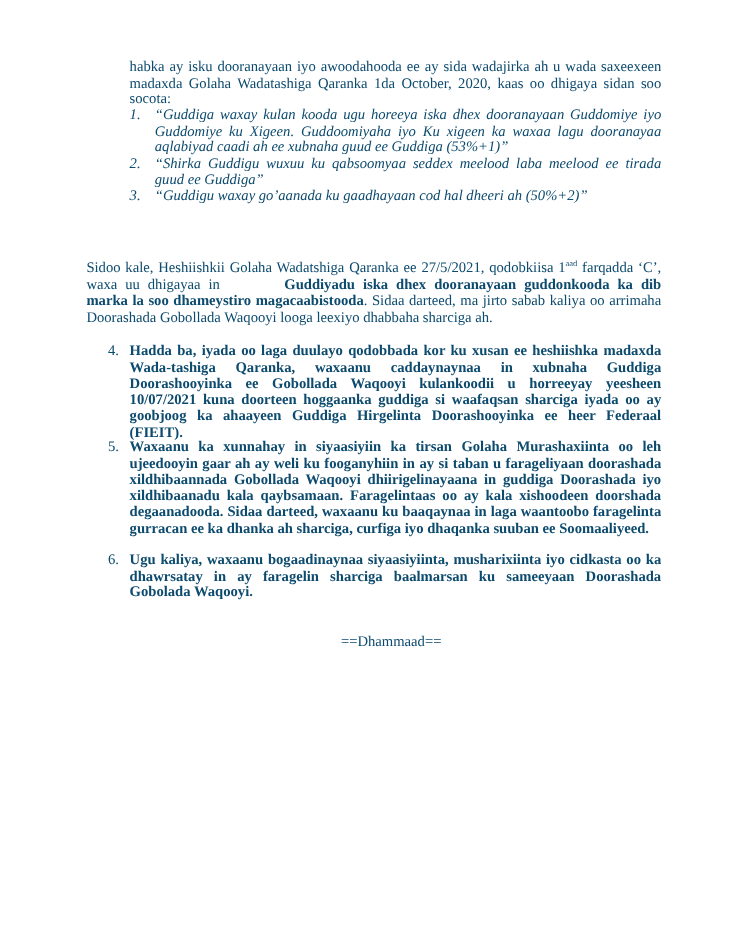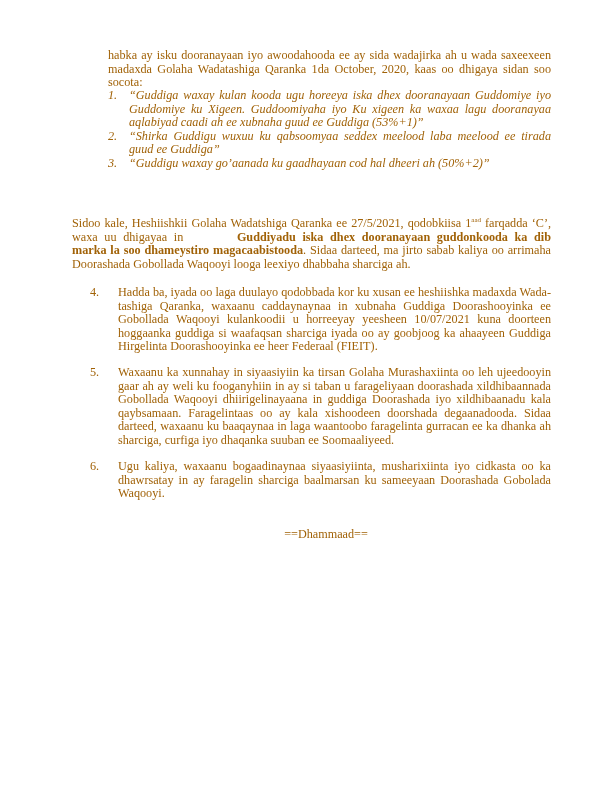--- a/index.html
+++ b/index.html
@@ -1,32 +1,32 @@
 <!DOCTYPE html>
 <html><head>
 <meta charset="utf-8">
 <style>
   html, body { margin: 0; padding: 0; background: #ffffff; }
   body { width: 612px; height: 792px; position: relative; overflow: hidden; }
   .page {
     position: absolute; left: 0; top: 0; width: 612px; height: 748px;
-    background: #ffffff; color: #a16207;
+    background: #ffffff; color: #0c4a6e;
     font-family: "Liberation Serif", serif; font-size: 12.2px; line-height: 13.6px;
   }
   .just { text-align: justify; text-align-last: left; }
   .p-intro { position: absolute; left: 108px; top: 49px; width: 443px; }
   .qlist { position: absolute; left: 108px; top: 89px; width: 443px; margin: 0; padding: 0; list-style: none; font-style: italic; }
   .qlist li { position: relative; padding-left: 21px; }
   .qlist .num { position: absolute; left: 0; top: 0; font-style: italic; }
   .p-sidoo { position: absolute; left: 72px; top: 217px; width: 479px; }
   .p-sidoo sup { font-size: 7px; line-height: 0; vertical-align: 5px; }
   .p-sidoo b { font-weight: bold; margin-left: 47px; }
   .numlist { position: absolute; left: 90px; width: 461px; }
   .numlist .num { position: absolute; left: 0; top: 0; }
-  .numlist .body { margin-left: 28px; }
+  .numlist .body { margin-left: 18px; font-weight: bold; }
   .item4 { top: 286px; }
   .item5 { top: 366px; }
   .item6 { top: 460px; }
   .closing { position: absolute; left: 0; top: 528px; width: 652px; text-align: center; }
 </style>
 </head>
 <body>
 
 <div class="page">
 

